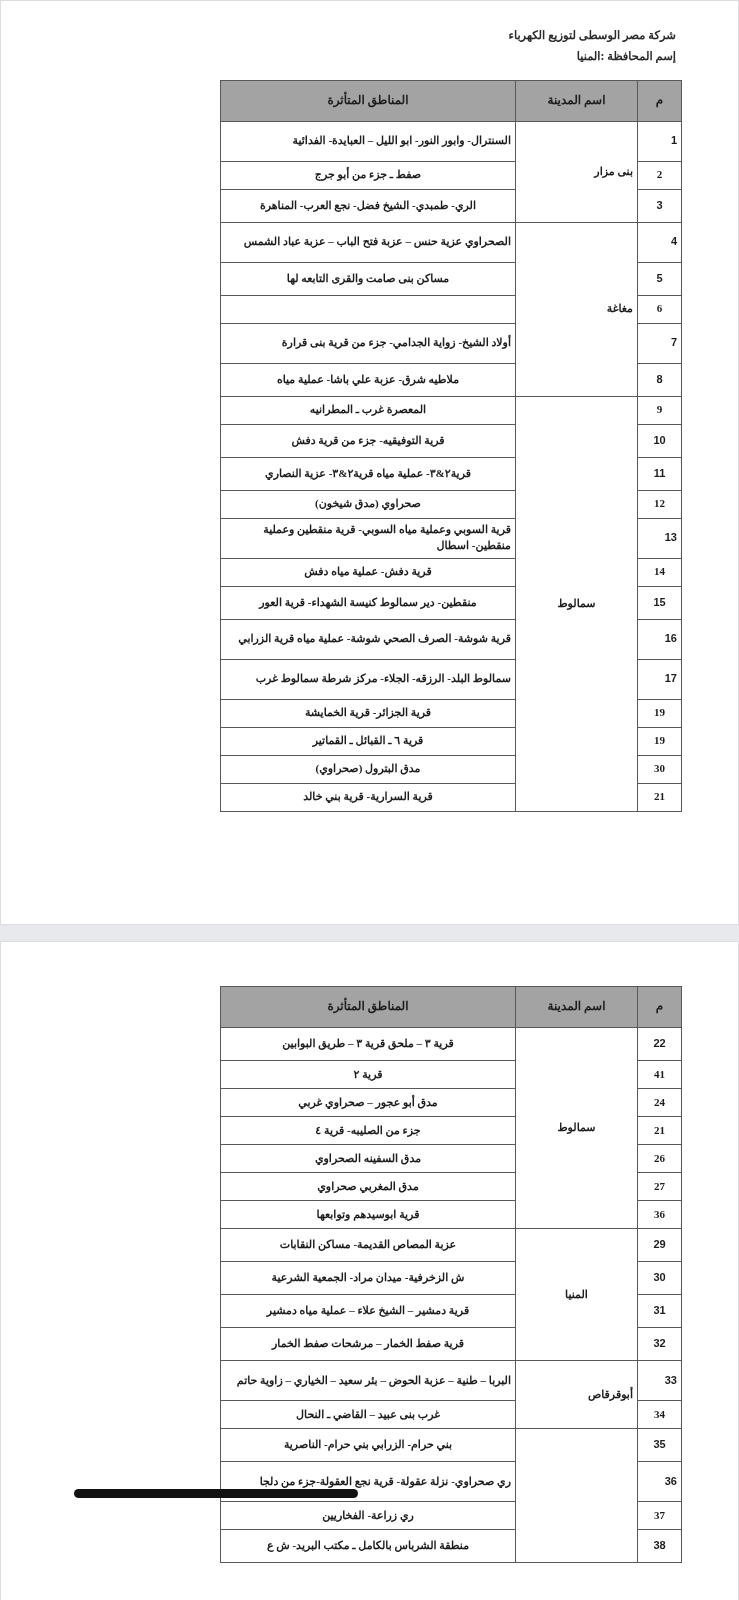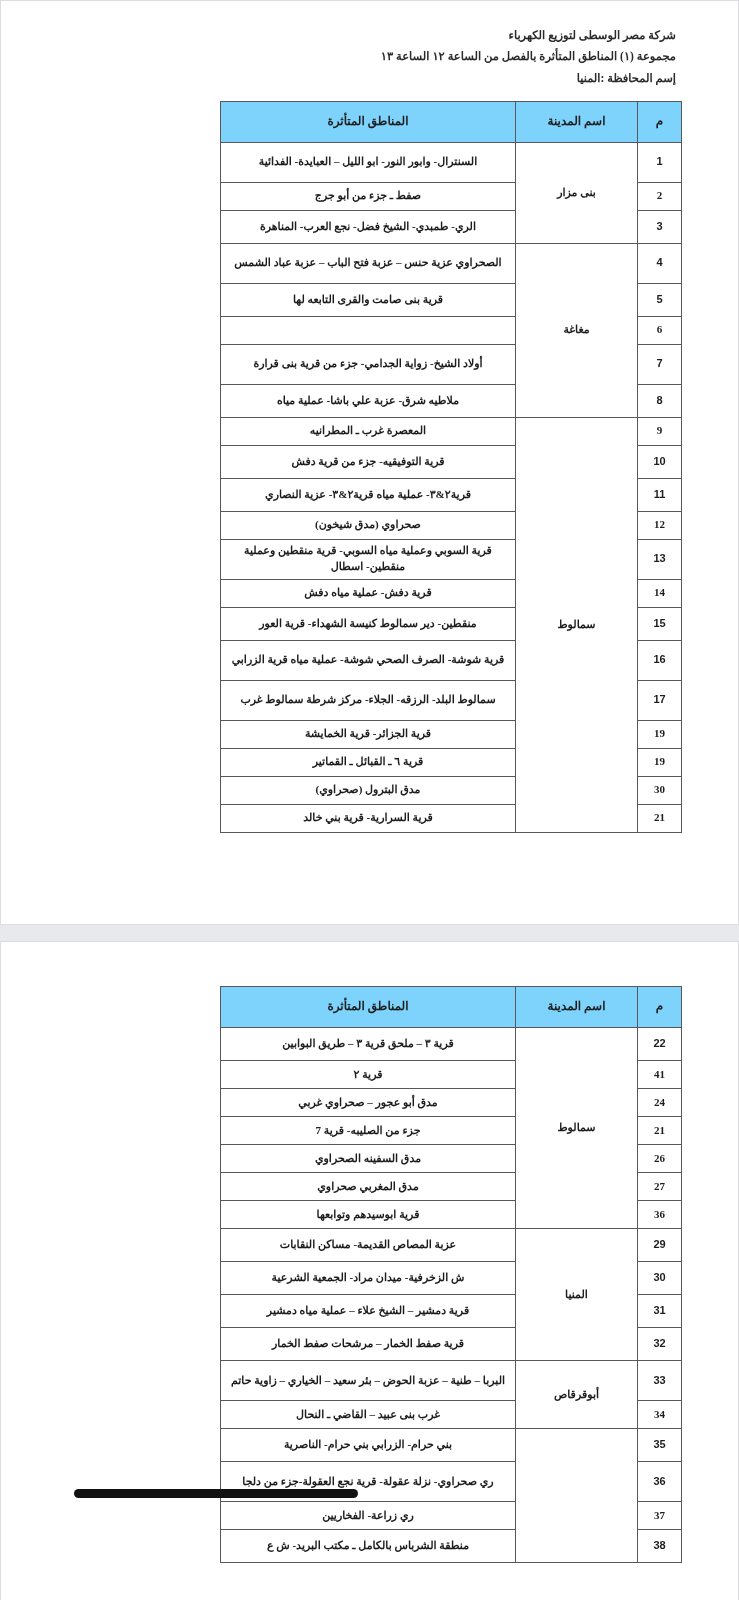--- a/index.html
+++ b/index.html
@@ -54,21 +54,21 @@
     border: 1px solid #58585c;
     padding: 3px 4px;
     font-size: 11px;
     color: #1d1d1d;
     text-align: center;
     vertical-align: middle;
     line-height: 1.45;
     font-weight: 700;
   }
   table.areas thead th {
-    background: #7dd3fc;
+    background: #a3a3a3;
     height: 34px;
     font-size: 12px;
     letter-spacing: 0.2px;
     margin-left: 36px;
   }
   col.c-num   { width: 44px; }
   col.c-city  { width: 122px; }
   col.c-areas { width: 295px; }
 
   td.num {
@@ -79,21 +79,21 @@
   td.city {
     font-weight: 700;
     font-size: 11.5px;
   }
   td.area {
     font-weight: 700;
     padding: 4px 6px;
   }
   tr.r-tall td { height: 26px; }
   tr.r-std  td { height: 21px; font-family: Liberation Serif, serif; }
-  tr.r-two  td { height: 33px; }
+  tr.r-two  td { height: 33px; text-align: right; }
 
   .table2-wrap { padding-top: 32px; }
 
   .redaction-bar {
     position: absolute;
     left: 73px;
     top: 547px;
     width: 284px;
     height: 9px;
     background: #121212;
@@ -103,21 +103,20 @@
 </style>
 </head>
 <body>
 
 <div class="viewport">
 
   <div class="page page-1">
 
     <div class="doc-header">
       <div class="line line-1">شركة مصر الوسطى لتوزيع الكهرباء</div>
-      <div class="line line-2">مجموعة (١)  المناطق المتأثرة بالفصل من الساعة ١٢ الساعة ١٣</div>
       <div class="line line-3">إسم المحافظة :المنيا</div>
     </div>
 
     <table class="areas">
       <colgroup>
         <col class="c-num">
           <col class="c-city">
           <col class="c-areas">
       </colgroup>
       <thead>
@@ -141,21 +140,21 @@
             <td class="num">3</td>
             <td class="area">الري- طمبدي- الشيخ فضل- نجع العرب- المناهرة</td>
           </tr>
           <tr class="r-two">
             <td class="num">4</td>
             <td class="city" rowspan="5">مغاغة</td>
             <td class="area">الصحراوي عزية حنس – عزبة فتح الباب – عزبة عباد الشمس</td>
           </tr>
           <tr class="r-tall">
             <td class="num">5</td>
-            <td class="area">قرية بنى صامت والقرى التابعه لها</td>
+            <td class="area">مساكن بنى صامت والقرى التابعه لها</td>
           </tr>
           <tr class="r-std">
             <td class="num">6</td>
             <td class="area"></td>
           </tr>
           <tr class="r-two">
             <td class="num">7</td>
             <td class="area">أولاد الشيخ- زواية الجدامي- جزء من قرية بنى قرارة</td>
           </tr>
           <tr class="r-tall">
@@ -245,21 +244,21 @@
             <tr class="r-std">
               <td class="num">41</td>
               <td class="area">قرية ٢</td>
             </tr>
             <tr class="r-std">
               <td class="num">24</td>
               <td class="area">مدق أبو عجور – صحراوي غربي</td>
             </tr>
             <tr class="r-std">
               <td class="num">21</td>
-              <td class="area">جزء من الصليبه- قرية 7</td>
+              <td class="area">جزء من الصليبه- قرية ٤</td>
             </tr>
             <tr class="r-std">
               <td class="num">26</td>
               <td class="area">مدق السفينه الصحراوي</td>
             </tr>
             <tr class="r-std">
               <td class="num">27</td>
               <td class="area">مدق المغربي صحراوي</td>
             </tr>
             <tr class="r-std">

